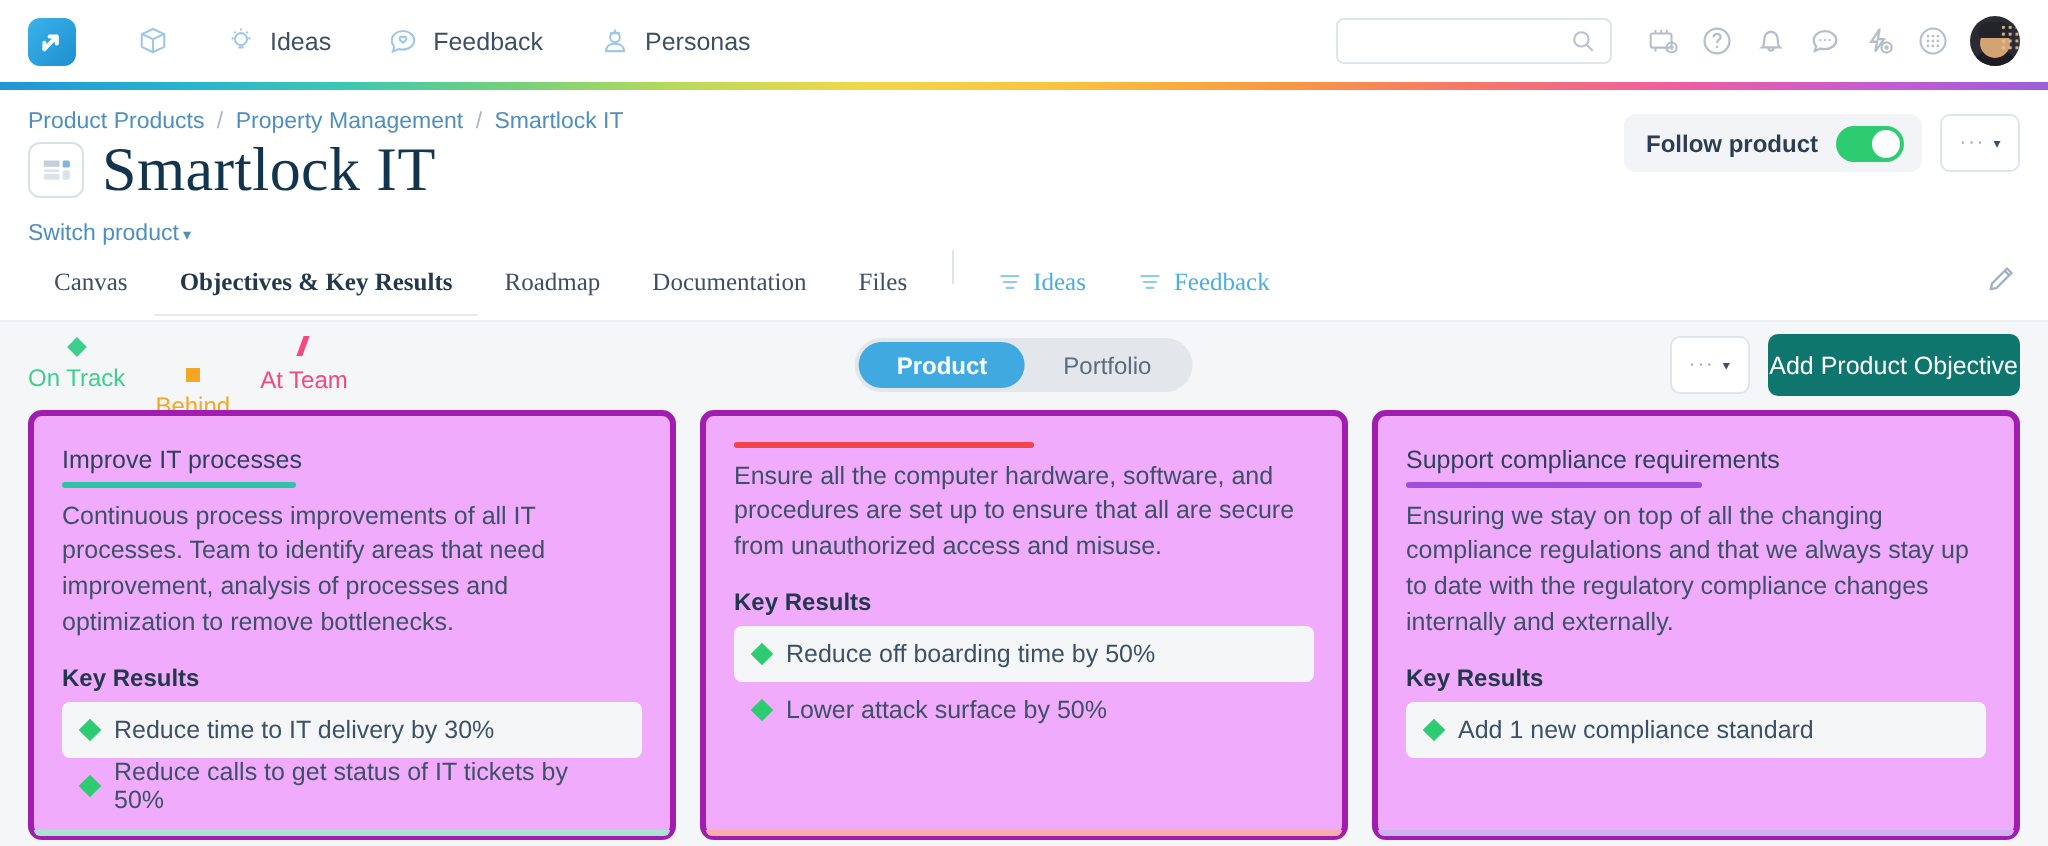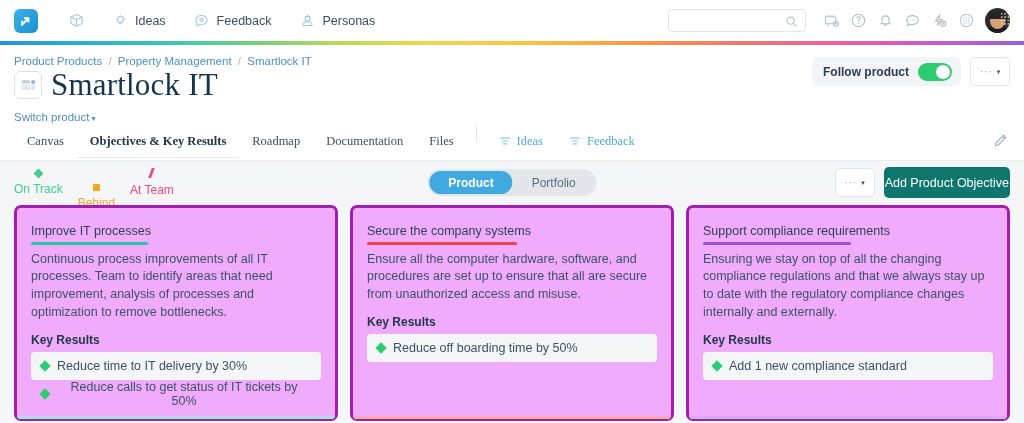--- a/index.html
+++ b/index.html
@@ -305,21 +305,20 @@
   }
   .kr {
     display: flex; align-items: center;
     gap: 8px;
     height: 28px;
     padding: 0 10px;
     border-radius: 4px;
     font-size: 12.5px;
     color: #3d5166;
     cursor: pointer;
-    text-align: center;
   }
   .kr.alt { background: #f5f6f8; }
   .kr .krd {
     width: 8px; height: 8px; background: #2ecc71;
     transform: rotate(45deg); flex: 0 0 auto;
   }
 </style>
 </head>
 <body>
 
@@ -556,27 +555,30 @@
       <span class="krd"></span>
       <span>Reduce time to IT delivery by 30%</span>
     </div>
     <div class="kr">
       <span class="krd"></span>
       <span>Reduce calls to get status of IT tickets by 50%</span>
     </div>
   </div>
 
   <div class="card c2">
-    <div class="card-title">Secure the company systems</div>
     <div class="title-rule"></div>
     <div class="card-desc">Ensure all the computer hardware, software, and procedures are set up to ensure that all are secure from unauthorized access and misuse.</div>
     <div class="kr-head">Key Results</div>
     <div class="kr alt">
       <span class="krd"></span>
       <span>Reduce off boarding time by 50%</span>
+    </div>
+    <div class="kr">
+      <span class="krd"></span>
+      <span>Lower attack surface by 50%</span>
     </div>
   </div>
 
   <div class="card c3">
     <div class="card-title">Support compliance requirements</div>
     <div class="title-rule"></div>
     <div class="card-desc">Ensuring we stay on top of all the changing compliance regulations and that we always stay up to date with the regulatory compliance changes internally and externally.</div>
     <div class="kr-head">Key Results</div>
     <div class="kr alt">
       <span class="krd"></span>

